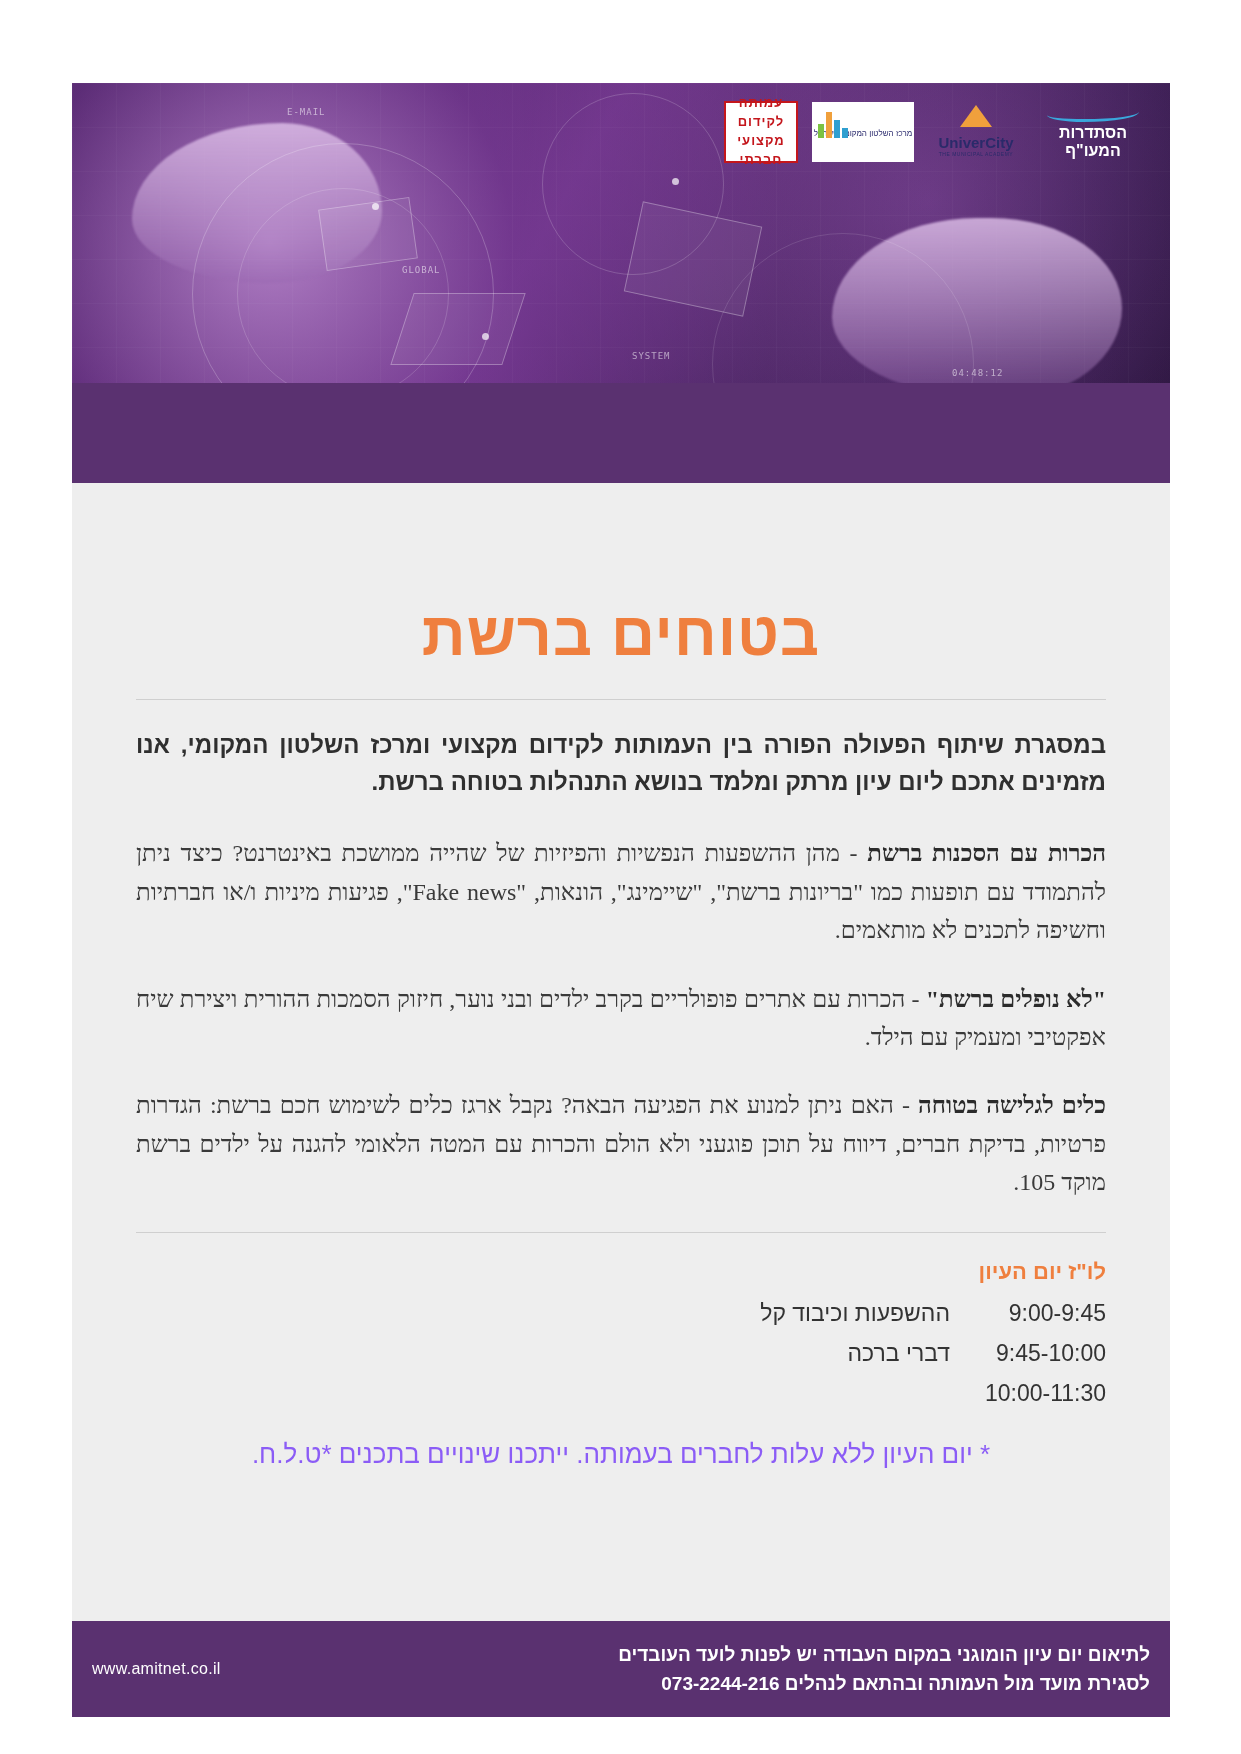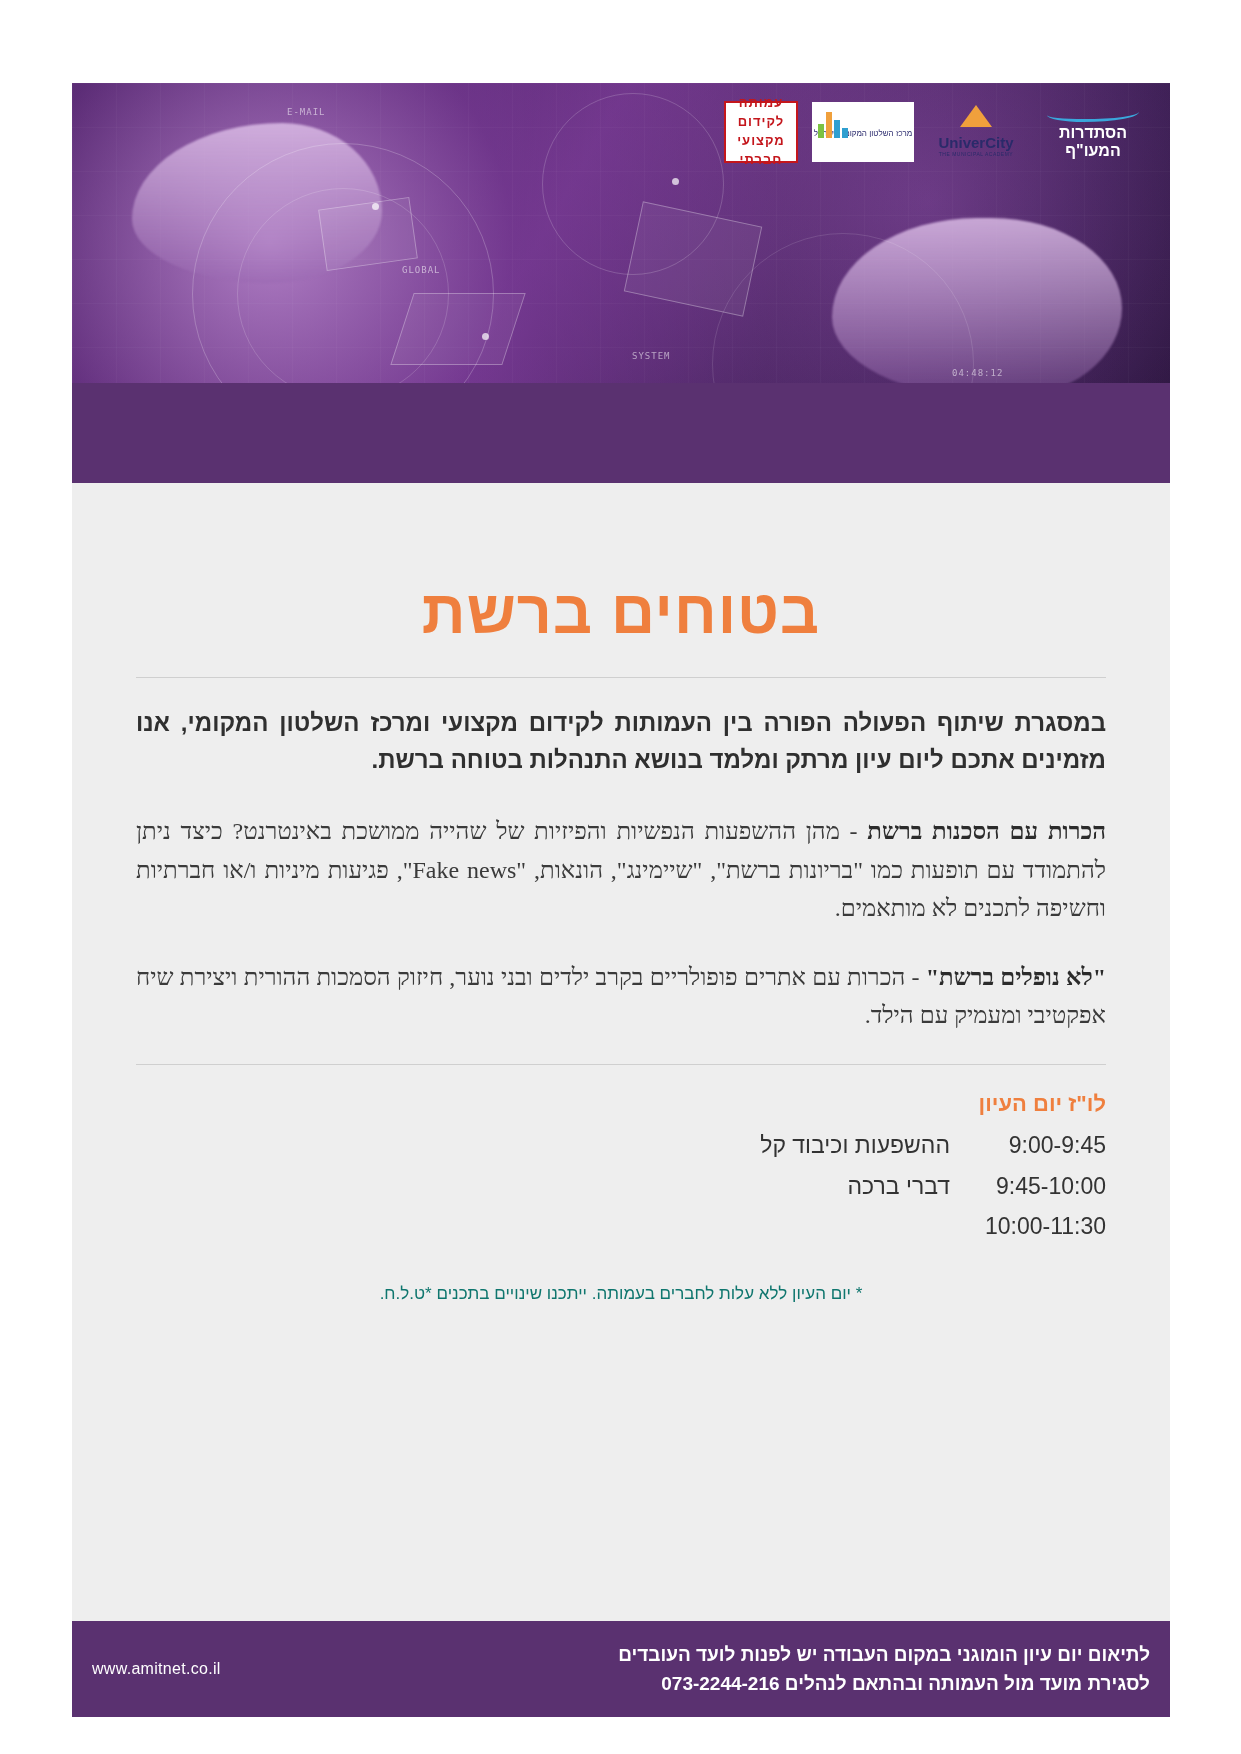--- a/index.html
+++ b/index.html
@@ -226,21 +226,21 @@
     box-sizing: border-box;
     direction: rtl;
     color: #333;
   }
   .poster-title {
     color: #ef7f3e;
     font-size: 61px;
     font-weight: bold;
     text-align: center;
     letter-spacing: 1px;
-    margin: 24px 0 30px;
+    margin: 46px 0 30px;
   }
   .hr {
     border: 0;
     border-top: 1px solid #cfcfcf;
     margin: 18px 0 26px;
   }
   .lead {
     font-size: 24px;
     font-weight: bold;
     line-height: 1.55;
@@ -273,23 +273,23 @@
     color: #333;
     line-height: 1.75;
   }
   .sched-time {
     direction: ltr;
     min-width: 130px;
     text-align: right;
   }
   .note {
     text-align: center;
-    font-size: 17px;
-    color: #0f766e;
-    margin-top: 38px;
+    font-size: 26px;
+    color: #8b5cf6;
+    margin-top: 26px;
   }
 
   
   .footer {
     position: absolute;
     left: 0;
     bottom: 0;
     width: 1098px;
     height: 96px;
     background: #5a3170;
@@ -383,20 +383,23 @@
     <p class="lead">במסגרת שיתוף הפעולה הפורה בין העמותות לקידום מקצועי ומרכז השלטון המקומי, אנו מזמינים אתכם ליום עיון מרתק ומלמד בנושא התנהלות בטוחה ברשת.</p>
 
     <p class="para">
       <b>הכרות עם הסכנות ברשת</b><span> - מהן ההשפעות הנפשיות והפיזיות של שהייה ממושכת באינטרנט? כיצד ניתן להתמודד עם תופעות כמו "בריונות ברשת", "שיימינג", הונאות, "Fake news", פגיעות מיניות ו/או חברתיות וחשיפה לתכנים לא מותאמים.</span>
     </p>
 
     <p class="para">
       <b>"לא נופלים ברשת"</b><span> - הכרות עם אתרים פופולריים בקרב ילדים ובני נוער, חיזוק הסמכות ההורית ויצירת שיח אפקטיבי ומעמיק עם הילד.</span>
     </p>
 
+    <p class="para">
+      <b>כלים לגלישה בטוחה</b><span> - האם ניתן למנוע את הפגיעה הבאה? נקבל ארגז כלים לשימוש חכם ברשת: הגדרות פרטיות, בדיקת חברים, דיווח על תוכן פוגעני ולא הולם והכרות עם המטה הלאומי להגנה על ילדים ברשת מוקד 105.</span>
+    </p>
 
     <hr class="hr">
 
     <div class="schedule-title">לו"ז יום העיון</div>
 
     <div>
       <div class="sched-row">
         <span class="sched-time">9:00-9:45</span>
         <span>ההשפעות וכיבוד קל</span>
       </div>

